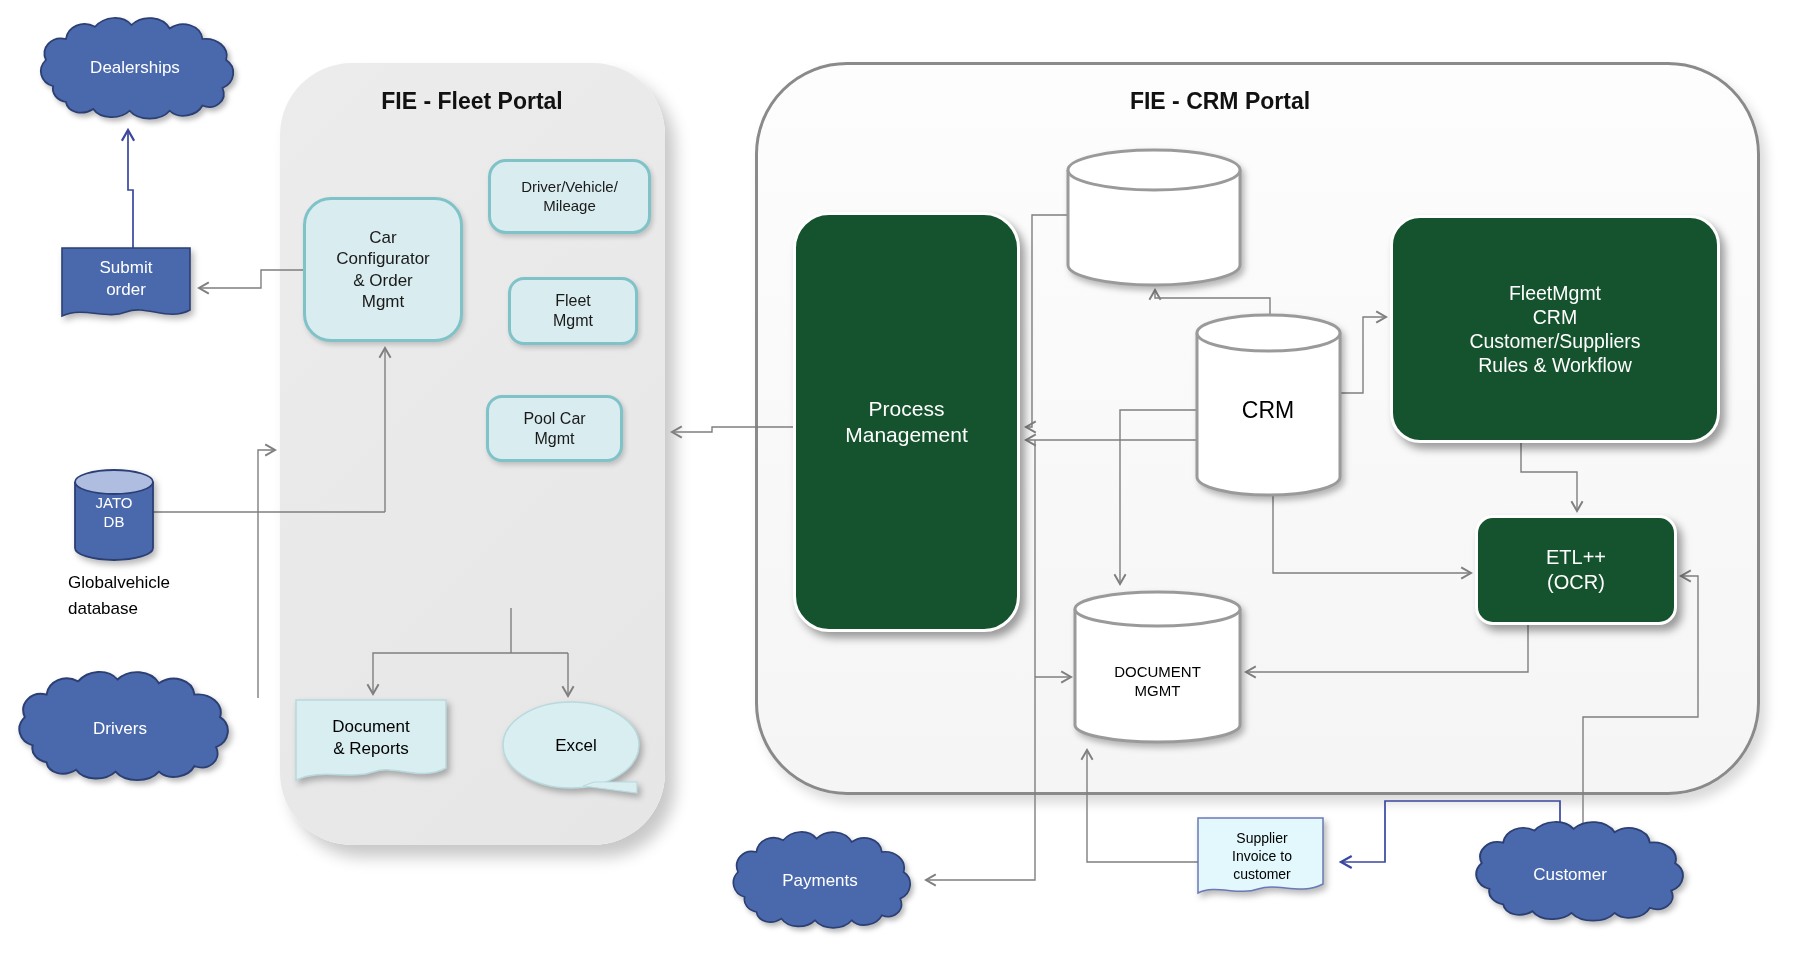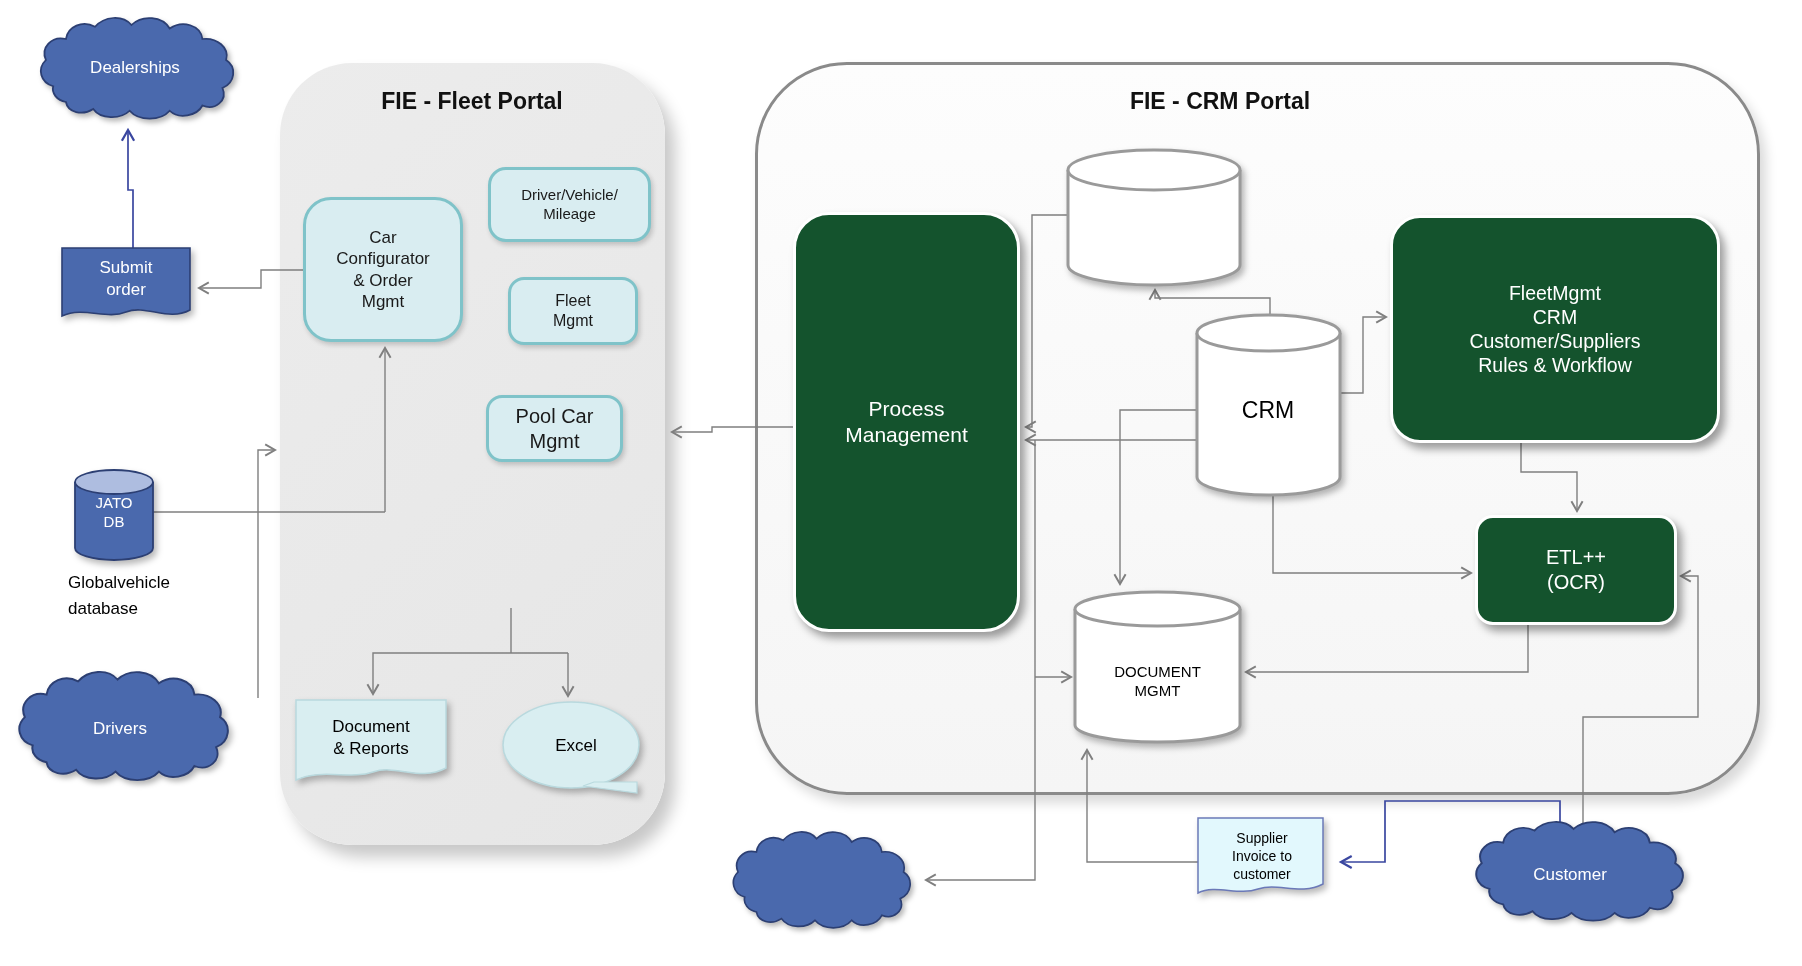--- a/index.html
+++ b/index.html
@@ -22,23 +22,23 @@
   .conn.gray{stroke:#7f7f7f;}
   .conn.navy{stroke:#3a47a0;stroke-width:1.7px;}
   .shape{filter:drop-shadow(3px 4px 3px rgba(0,0,0,.28));}
 
   
   .node{position:absolute;z-index:2;box-sizing:border-box;display:flex;align-items:center;justify-content:center;
     text-align:center;white-space:pre-line;line-height:1.24;color:#1a1a1a;}
   .teal{background:#d9edf1;border:3px solid #7fc3c9;box-shadow:2px 3px 5px rgba(0,0,0,.18);}
   .blue{background:#14532d;border:3px solid #ffffff;color:#fff;box-shadow:5px 6px 9px rgba(0,0,0,.38);}
   #car-config{left:303px;top:197px;width:160px;height:145px;border-radius:28px;font-size:17px;}
-  #driver-vehicle{left:488px;top:167px;width:163px;height:75px;border-radius:18px;font-size:15px;}
+  #driver-vehicle{left:488px;top:159px;width:163px;height:75px;border-radius:18px;font-size:15px;}
   #fleet-mgmt{left:508px;top:277px;width:130px;height:68px;border-radius:16px;font-size:16px;}
-  #pool-car{left:486px;top:395px;width:137px;height:67px;border-radius:16px;font-size:20px;}
+  #pool-car{left:486px;top:395px;width:137px;height:67px;border-radius:16px;font-size:16px;}
   #drbi{left:420px;top:495px;width:182px;height:113px;border-radius:24px;font-size:16.5px;}
   #process-mgmt{left:793px;top:212px;width:227px;height:420px;border-radius:36px;font-size:21px;}
   #fleetmgmt-crm{left:1390px;top:215px;width:330px;height:228px;border-radius:30px;font-size:19.5px;}
   #etl{left:1475px;top:515px;width:202px;height:110px;border-radius:18px;font-size:20px;}
 
   
   .lbl{position:absolute;z-index:3;display:flex;align-items:center;justify-content:center;text-align:center;
     white-space:pre-line;line-height:1.3;}
   .lbl.white{color:#fff;}
   #lbl-dealerships{left:55px;top:45px;width:160px;height:46px;font-size:17px;}
@@ -150,20 +150,21 @@
 Management</div>
   <div class="node blue" id="fleetmgmt-crm">FleetMgmt
 CRM
 Customer/Suppliers
 Rules &amp; Workflow</div>
   <div class="node blue" id="etl">ETL++
 (OCR)</div>
 
   <div class="lbl white" id="lbl-drivers">Drivers</div>
   <div class="lbl white" id="lbl-dealerships">Dealerships</div>
+  <div class="lbl white" id="lbl-payments">Payments</div>
   <div class="lbl white" id="lbl-suppliers">Customer</div>
   <div class="lbl white" id="lbl-submit">Submit
 order</div>
   <div class="lbl white" id="lbl-jato">JATO
 DB</div>
   <div class="lbl" id="lbl-globalvehicle">Globalvehicle
 database</div>
   <div class="lbl" id="lbl-crmcyl">CRM</div>
   <div class="lbl" id="lbl-docmgmt">DOCUMENT
 MGMT</div>

